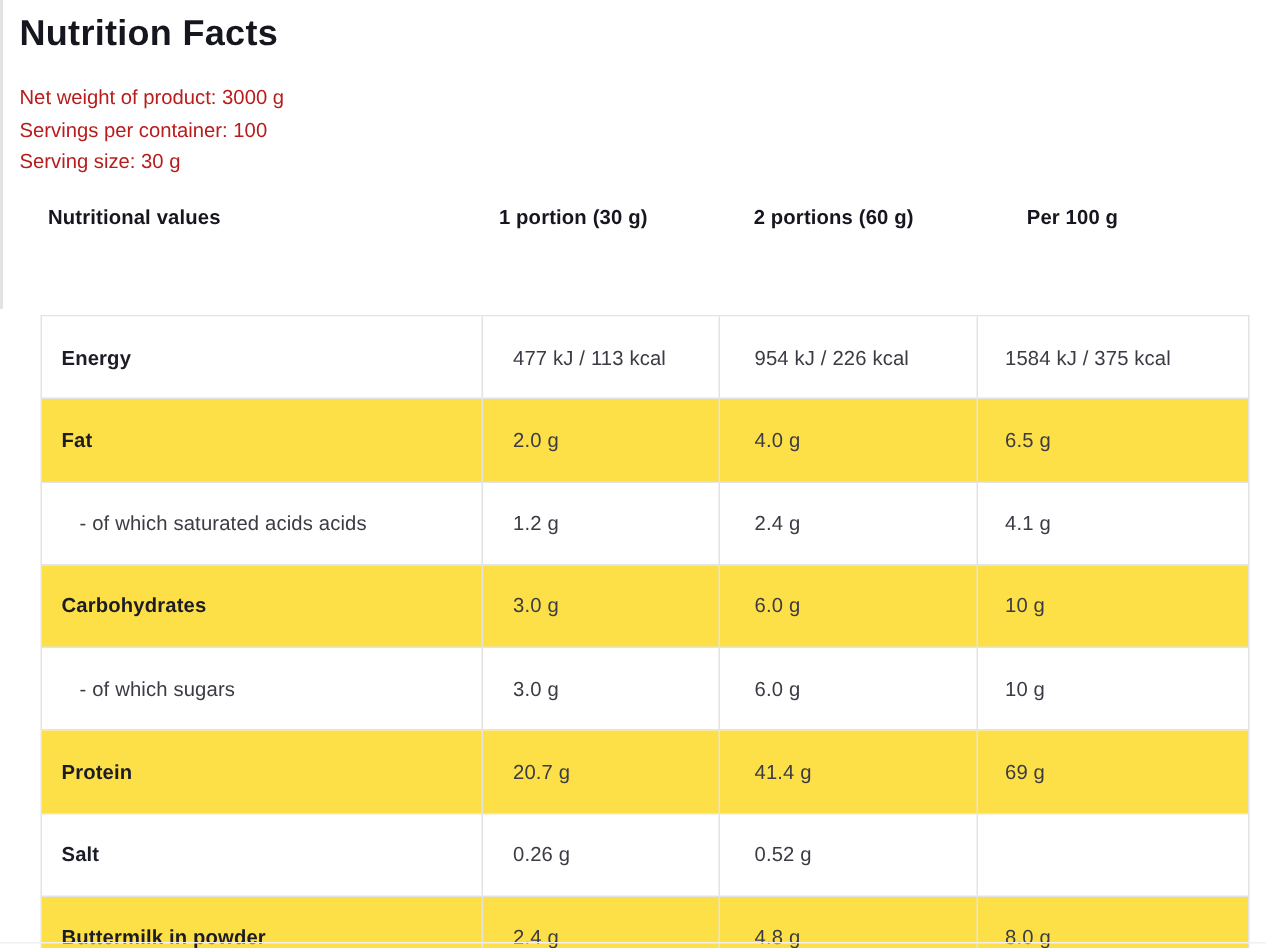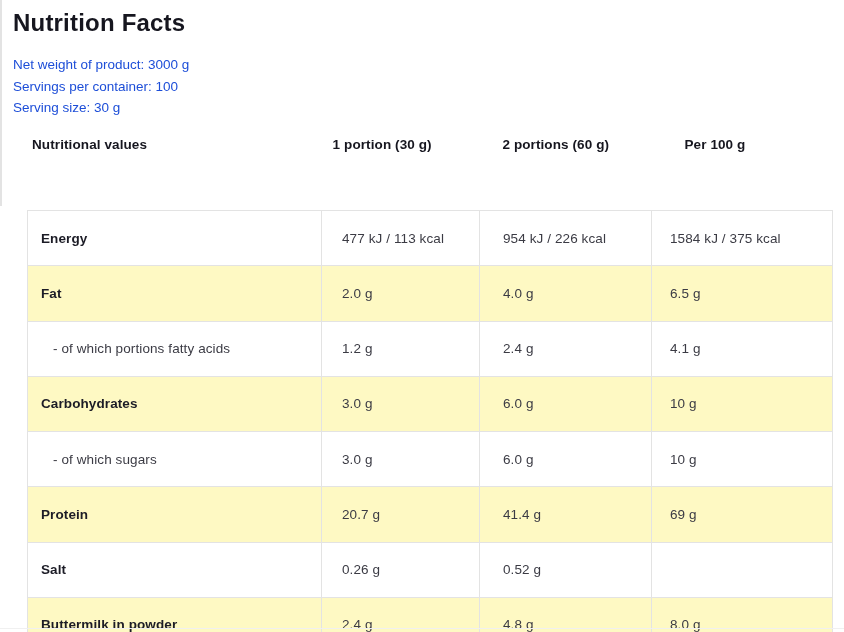--- a/index.html
+++ b/index.html
@@ -34,21 +34,21 @@
     font-weight: 700;
     letter-spacing: 0.2px;
     color: #16161f;
   }
   .meta {
     position: absolute;
     left: 13px;
     top: 54px;
     font-size: 13.5px;
     line-height: 21.5px;
-    color: #1d4ed8;
+    color: #b91c1c;
   }
   .thead {
     position: absolute;
     left: 27px;
     top: 135px;
     width: 806px;
     display: flex;
     font-size: 13.5px;
     line-height: 20px;
     font-weight: 700;
@@ -75,21 +75,21 @@
     background: #ffffff;
     margin-top: 36px;
   }
   .row {
     flex: 1 1 0;
     display: flex;
     border-bottom: 1px solid #e3e3e3;
     background: #ffffff;
   }
   .row:last-child { border-bottom: none; }
-  .row.striped { background: #fef9c3; }
+  .row.striped { background: #fde047; }
   .td {
     box-sizing: border-box;
     display: flex;
     align-items: center;
     font-size: 13.5px;
     letter-spacing: 0.1px;
     color: #3b3b44;
     overflow: hidden;
     white-space: nowrap;
   }
@@ -146,21 +146,21 @@
         <div class="td c3">954 kJ / 226 kcal</div>
         <div class="td c4">1584 kJ / 375 kcal</div>
       </div>
       <div class="row striped">
         <div class="td c1">Fat</div>
         <div class="td c2">2.0 g</div>
         <div class="td c3">4.0 g</div>
         <div class="td c4">6.5 g</div>
       </div>
       <div class="row">
-        <div class="td c1 indent">- of which portions fatty acids</div>
+        <div class="td c1 indent">- of which saturated acids acids</div>
         <div class="td c2">1.2 g</div>
         <div class="td c3">2.4 g</div>
         <div class="td c4">4.1 g</div>
       </div>
       <div class="row striped">
         <div class="td c1">Carbohydrates</div>
         <div class="td c2">3.0 g</div>
         <div class="td c3">6.0 g</div>
         <div class="td c4">10 g</div>
       </div>

